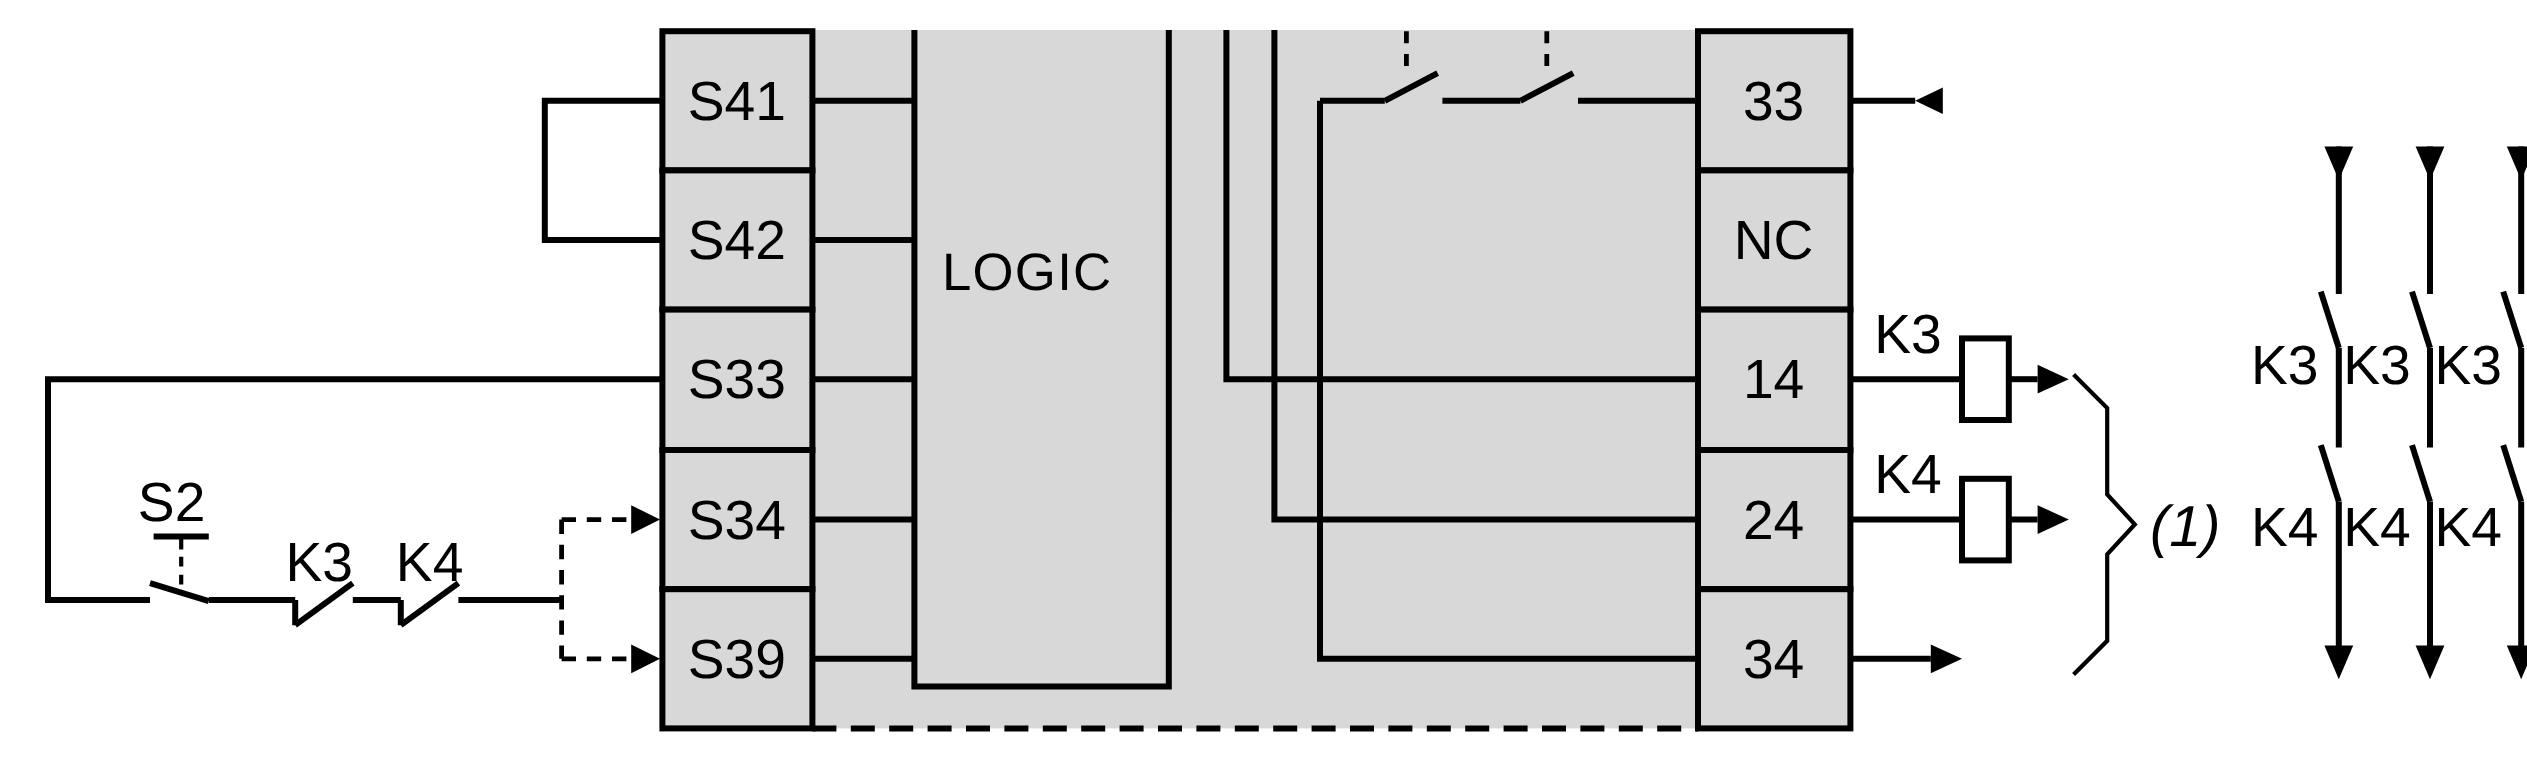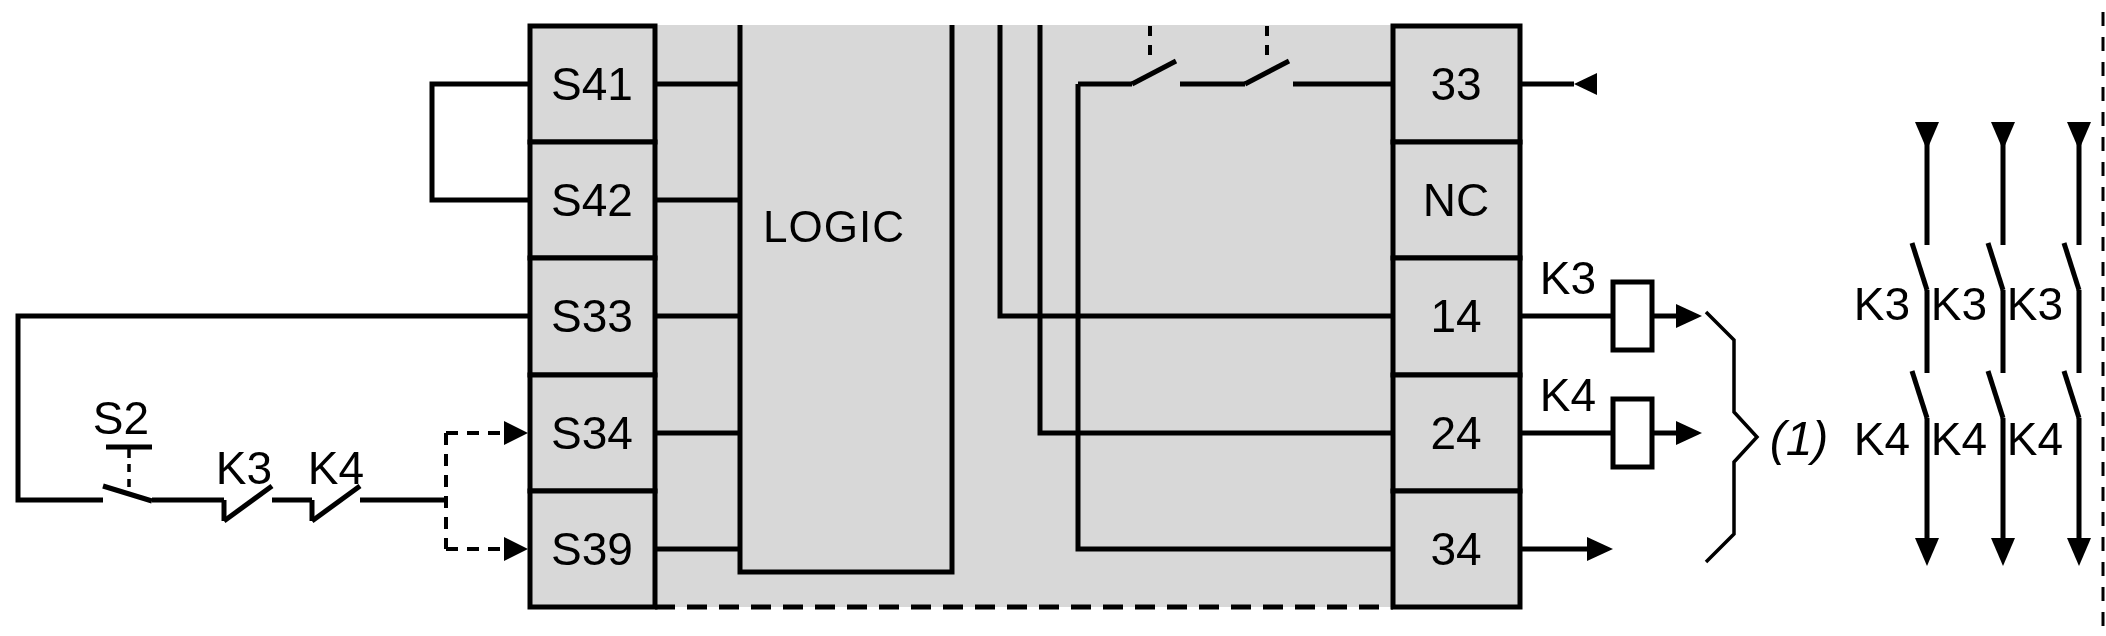--- a/index.html
+++ b/index.html
@@ -1,16 +1,16 @@
 <!DOCTYPE html>
 <html style="--module-fill: #d8d8d8; --line: #000000; --background: #ffffff;"><head>
 <meta charset="utf-8">
 <style>
   html,body{margin:0;padding:0;background:var(--background,#fff);}
-  .stage{width:1720px;height:636px;position:relative;background:var(--background,#fff);font-family:"Liberation Sans",sans-serif;}
+  .stage{width:1720px;height:636px;position:relative;background:var(--background,#fff);font-family:"Liberation Sans",sans-serif;padding-left:22px;}
   svg{display:block;}
   .wire{stroke:var(--line,#000);stroke-width:5;fill:none;}
   .thin{stroke:var(--line,#000);stroke-width:3.5;fill:none;}
   .cell{fill:var(--module-fill,#d8d8d8);stroke:var(--line,#000);stroke-width:5;}
   .body{fill:var(--module-fill,#d8d8d8);stroke:none;}
   .coil{fill:var(--background,#fff);stroke:var(--line,#000);stroke-width:5;}
   .arrow{fill:var(--line,#000);stroke:none;}
   .dash-a{stroke:var(--line,#000);stroke-width:4;fill:none;stroke-dasharray:12 9;}
   .dash-b{stroke:var(--line,#000);stroke-width:4;fill:none;stroke-dasharray:10 9;}
   .dash-c{stroke:var(--line,#000);stroke-width:5;fill:none;stroke-dasharray:20 12;}

